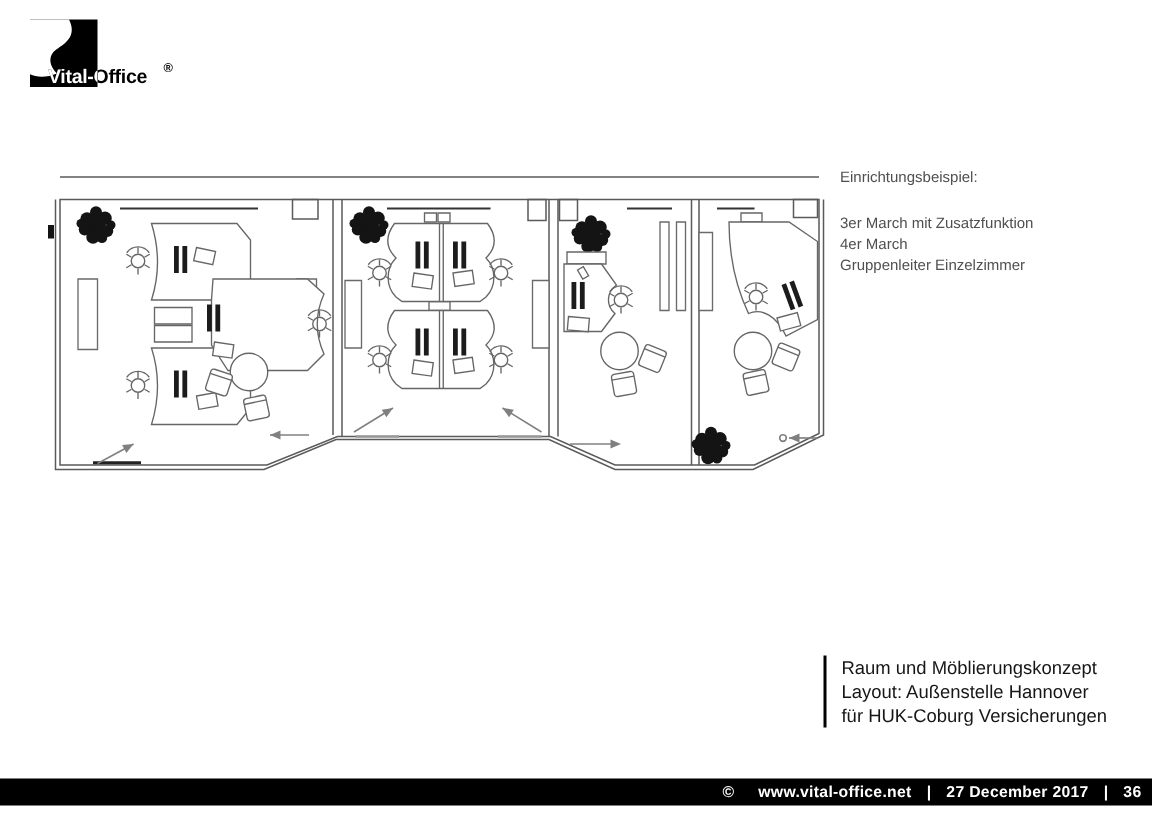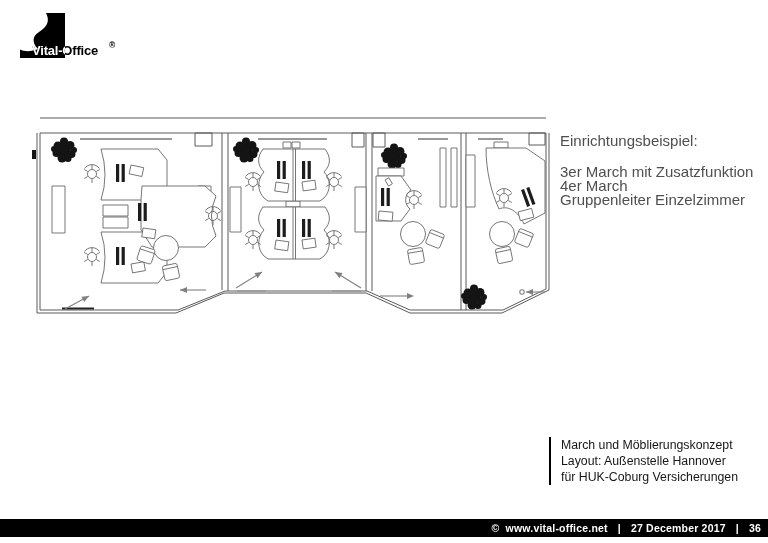--- a/index.html
+++ b/index.html
@@ -3,32 +3,32 @@
 <meta charset="utf-8">
 <style>
   html,body{margin:0;padding:0;}
   .page{
     position:relative;width:768px;height:543px;background:#ffffff;overflow:hidden;
     font-family:"Liberation Sans","DejaVu Sans",sans-serif;color:#111;
   }
   .logo{position:absolute;left:20px;top:11px;}
   .block{position:absolute;left:560px;}
   .concept{top:47px;font-size:12.2px;line-height:14.3px;color:#161616;}
-  .example{top:112px;font-size:15px;line-height:14px;color:#4f4f4f;margin-top:22px;}
+  .example{top:112px;font-size:10px;line-height:14px;color:#4f4f4f;}
   .example .ex-title{margin-bottom:17px;}
   .project{top:437px;left:549px;border-left:2px solid #000;padding-left:10px;
            font-size:12.3px;line-height:16px;color:#161616;}
   .footer{
     position:absolute;left:0;top:519px;width:768px;height:18px;background:#000;
     display:flex;align-items:center;justify-content:flex-end;
     color:#fff;font-size:10.5px;font-weight:bold;padding-right:7px;box-sizing:border-box;
     letter-spacing:0.2px;
   }
   .footer span{display:inline-block;}
-  .footer .f-url{margin-left:6px;}
+  .footer .f-url{margin-left:16px;}
   .footer .f-sep,.footer .f-date,.footer .f-page{margin-left:10px;}
   .plan{position:absolute;left:30px;top:112px;width:522px;height:206px;}
   .plan *{vector-effect:non-scaling-stroke;}
 </style>
 </head>
 <body>
 
 <div class="page">
 
   <svg class="logo" width="130" height="52" viewBox="0 0 130 52">
@@ -46,21 +46,21 @@
 
 
   <div class="block example">
     <div class="ex-title">Einrichtungsbeispiel:</div>
     <div>3er March mit Zusatzfunktion</div>
     <div>4er March</div>
     <div>Gruppenleiter Einzelzimmer</div>
   </div>
 
   <div class="block project">
-    <div>March und Möblierungskonzept</div>
+    <div>Raum und Möblierungskonzept</div>
     <div>Layout: Außenstelle Hannover</div>
     <div>für HUK-Coburg Versicherungen</div>
   </div>
 
   <svg class="plan" viewBox="30 112 522 206">
     <defs>
       <g id="tchair" fill="none" stroke="#666" stroke-width="0.9">
         <circle r="4.5"></circle>
         <path d="M0,-5 V-9 M4.3,-2.5 L7.8,-4.5 M4.3,2.5 L7.8,4.5 M0,5 V9 M-4.3,2.5 L-7.8,4.5 M-4.3,-2.5 L-7.8,-4.5"></path>
         <path d="M-7.5,-5.5 A9.2,9.2 0 0 1 7.5,-5.5"></path>

